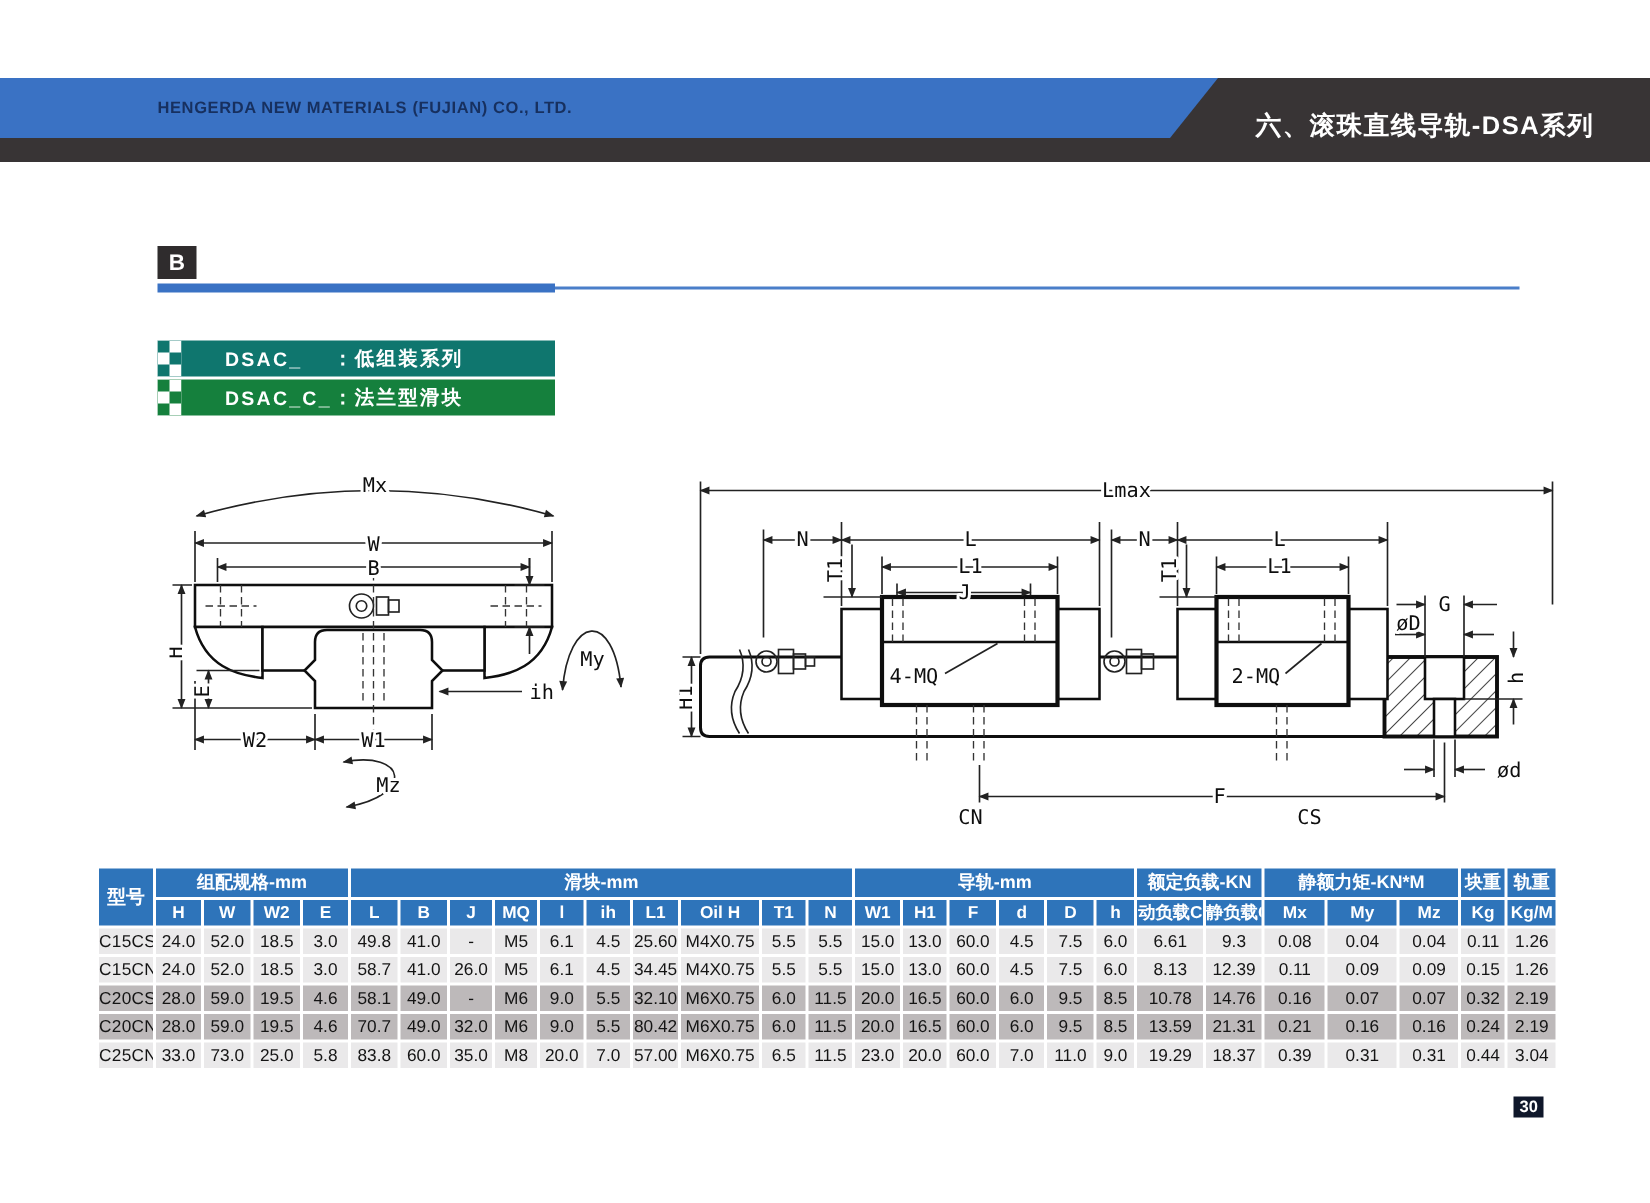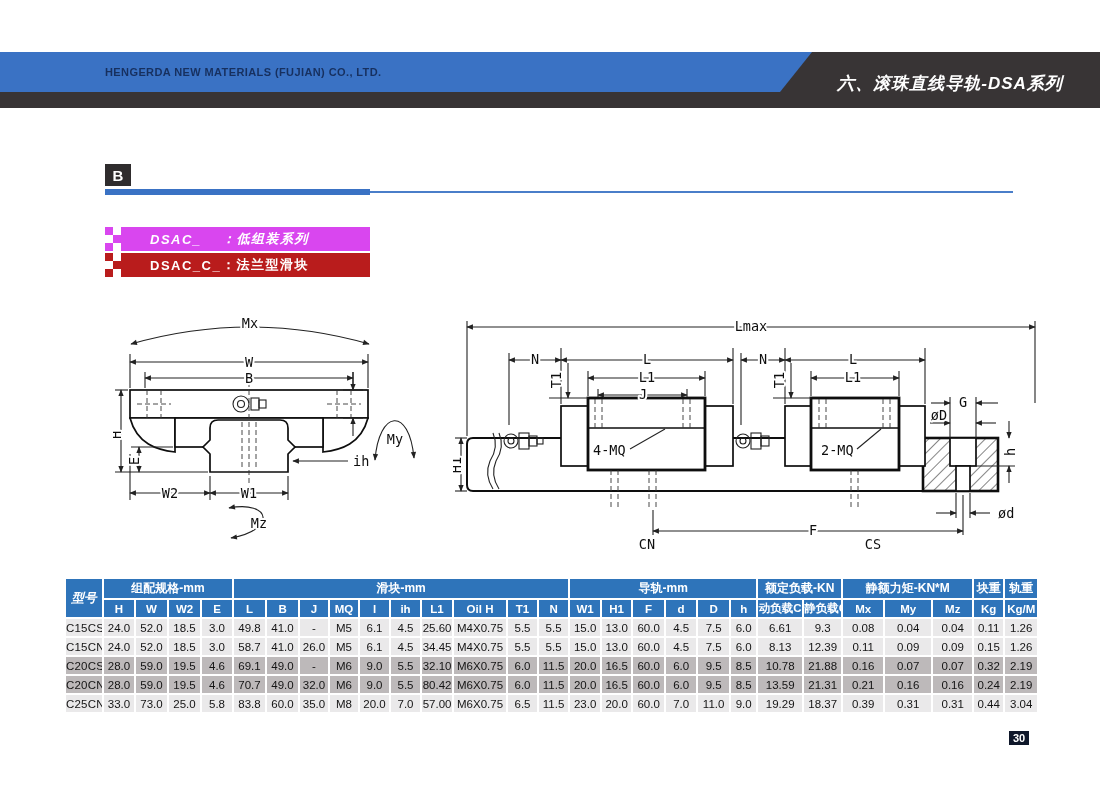--- a/index.html
+++ b/index.html
@@ -6,34 +6,34 @@
   .page{position:relative;width:1100px;height:802px;background:#ffffff;overflow:hidden;
         font-family:"Liberation Sans",sans-serif;border-radius:14px;}
   
   .banner-dark{position:absolute;left:0;top:52px;width:1100px;height:56px;background:#383435;}
   .banner-blue{position:absolute;left:0;top:52px;width:812px;height:40px;background:#3a72c4;
                clip-path:polygon(0 0,100% 0,calc(100% - 32px) 100%,0 100%);}
   .company{position:absolute;left:105px;top:52px;height:40px;display:flex;align-items:center;
            color:#17305f;font-size:11px;font-weight:bold;letter-spacing:.4px;}
   .hdr-title{position:absolute;left:800px;top:52px;width:300px;height:56px;display:flex;
              align-items:center;justify-content:center;padding-top:6px;box-sizing:border-box;
-             color:#ffffff;font-size:17px;font-weight:bold;letter-spacing:1px;font-style:italic;}
+             color:#ffffff;font-size:17px;font-weight:bold;letter-spacing:1px;}
   
   .badge{position:absolute;left:105px;top:164px;width:26px;height:22px;background:#2f2c2d;
          color:#fff;font-size:15px;font-weight:bold;display:flex;align-items:center;justify-content:center;}
   .sec-title{position:absolute;left:143px;top:161px;font-size:21px;font-weight:bold;color:#1f1f1f;
              letter-spacing:2px;}
   .rule-thick{position:absolute;left:105px;top:189px;width:265px;height:6px;background:#3a72c4;}
   .rule-thin{position:absolute;left:370px;top:191px;width:643px;height:2px;background:#4a7ec9;}
   
   .series{position:absolute;left:105px;top:227px;width:265px;}
   .sbar{position:relative;height:24px;display:flex;align-items:center;color:#fff;
         font-size:13px;font-weight:bold;letter-spacing:1.5px;padding-left:45px;box-sizing:border-box;}
-  .sbar.blue{background:#d946ef;font-style:italic;}
-  .sbar.dark{background:#b91c1c;margin-top:2px;}
+  .sbar.blue{background:#0f766e;}
+  .sbar.dark{background:#15803d;margin-top:2px;}
   .sbar .code{display:inline-block;width:72px;}
   .checker{position:absolute;left:0;top:0;width:16px;height:100%;
            background:repeating-conic-gradient(#ffffff 0% 25%, rgba(0,0,0,0) 0% 50%);
            background-size:16px 16px;}
   
   svg{position:absolute;}
   .dm{fill:none;stroke:#222222;stroke-width:1.1;}
   .dsh{fill:none;stroke:#333333;stroke-width:.9;stroke-dasharray:5 3;}
   .md{fill:#ffffff;stroke:#0e0e0e;stroke-width:1.7;}
   .th2{fill:#ffffff;stroke:#0e0e0e;stroke-width:2.8;}
@@ -41,21 +41,21 @@
   .lbl{font:13.5px "DejaVu Sans Mono",monospace;fill:#0e0e0e;stroke:#ffffff;stroke-width:4px;
        paint-order:stroke;stroke-linejoin:round;}
   
   #spec-table{position:absolute;left:64px;top:577px;width:972px;border-collapse:separate;
               border-spacing:2px;table-layout:fixed;}
   #spec-table th,#spec-table td{text-align:center;vertical-align:middle;padding:0;overflow:hidden;
               white-space:nowrap;}
   #spec-table th{background:#2e74ba;color:#ffffff;font-weight:bold;}
   .th-group{font-size:12px;height:19px;}
   .th-sub{font-size:11.5px;height:17px;}
-  .th-model{font-size:12.5px;font-style:italic;}
+  .th-model{font-size:12.5px;}
   #spec-table td{font-size:11.5px;color:#141414;height:17px;}
   tr.light td{background:#eae9ea;}
   tr.dark td{background:#bdb9ba;}
   td.model{letter-spacing:.2px;margin-top:10px;}
   
   .page-num{position:absolute;left:1009px;top:731px;background:#0f172a;color:#fff;
             font-size:11px;font-weight:bold;padding:1px 4px;}
 </style>
 </head>
 <body>
@@ -412,38 +412,38 @@
           <td>0.09</td>
           <td>0.15</td>
           <td>1.26</td>
         </tr>
         <tr class="dark">
           <td class="model">C20CS</td>
           <td>28.0</td>
           <td>59.0</td>
           <td>19.5</td>
           <td>4.6</td>
-          <td>69.1</td>
+          <td>58.1</td>
           <td>49.0</td>
           <td>-</td>
           <td>M6</td>
           <td>9.0</td>
           <td>5.5</td>
           <td>32.10</td>
           <td>M6X0.75</td>
           <td>6.0</td>
           <td>11.5</td>
           <td>20.0</td>
           <td>16.5</td>
           <td>60.0</td>
           <td>6.0</td>
           <td>9.5</td>
           <td>8.5</td>
           <td>10.78</td>
-          <td>21.88</td>
+          <td>14.76</td>
           <td>0.16</td>
           <td>0.07</td>
           <td>0.07</td>
           <td>0.32</td>
           <td>2.19</td>
         </tr>
         <tr class="dark">
           <td class="model">C20CN</td>
           <td>28.0</td>
           <td>59.0</td>

